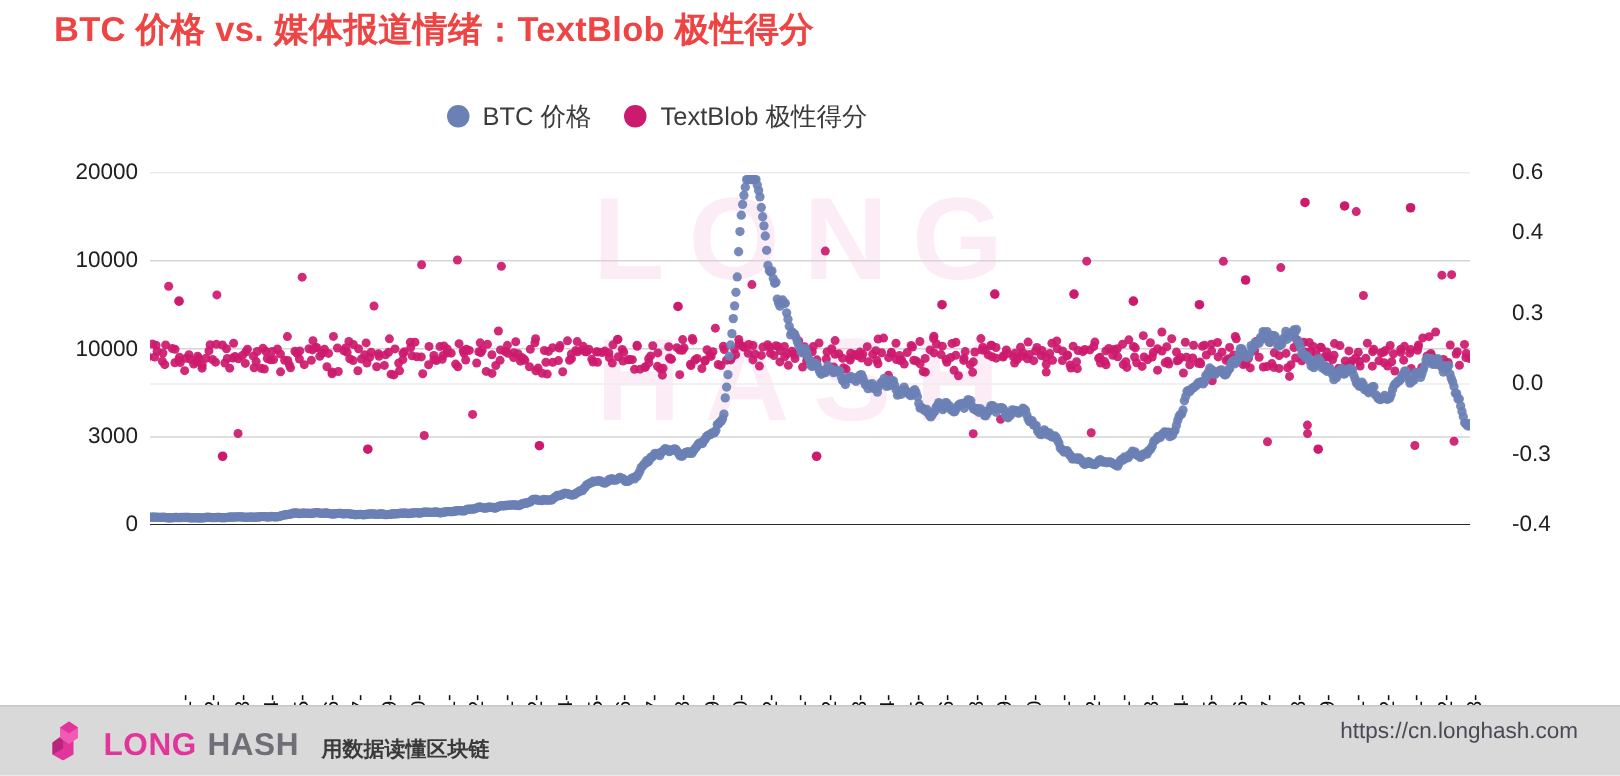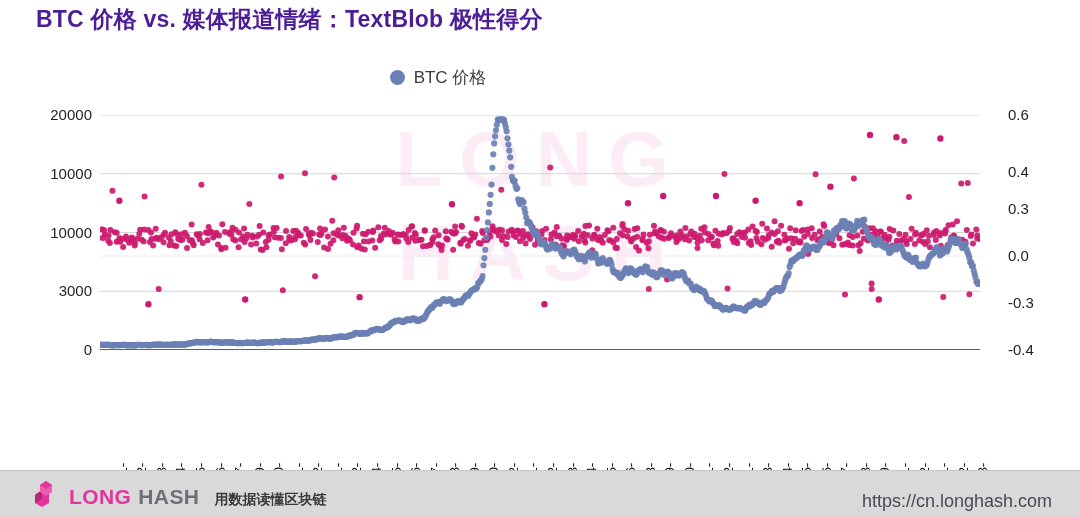--- a/index.html
+++ b/index.html
@@ -20,21 +20,21 @@
     height: 517px;
     background: #ffffff;
   }
   
   #chart-title {
     position: absolute;
     left: 36px;
     top: 4px;
     font-size: 23px;
     font-weight: bold;
-    color: #4c1d95;
+    color: #ef4444;
     letter-spacing: 0.2px;
     white-space: nowrap;
   }
   
   #legend {
     position: absolute;
     left: 0;
     top: 66px;
     width: 876px;
     display: flex;
@@ -161,37 +161,41 @@
   #brand-tag {
     font-size: 14px;
     color: #3a3a3a;
     font-weight: bold;
     margin-left: 8px;
     line-height: 1.1;
   }
   #footer-url {
     position: absolute;
     right: 28px;
-    top: 20px;
-    font-size: 18px;
+    top: 8px;
+    font-size: 15px;
     color: #4a4a56;
     white-space: nowrap;
   }
 </style>
 </head>
 <body>
 
 <div id="page">
 
   <div id="chart-title">BTC 价格 vs. 媒体报道情绪：TextBlob 极性得分</div>
 
   <div id="legend">
     <div class="legend-item">
       <span class="legend-swatch" style="background:#6b80b4"></span>
       <span class="legend-label">BTC 价格</span>
+    </div>
+    <div class="legend-item">
+      <span class="legend-swatch" style="background:#cc1a6e"></span>
+      <span class="legend-label">TextBlob 极性得分</span>
     </div>
   </div>
 
   <div id="chart-area">
 
     <div id="ylabels-left"></div>
     <div id="ylabels-right"></div>
 
     <div id="plot">
       <div id="watermark">
@@ -1883,21 +1887,21 @@
       </div>
   <div class="ylab ylab-left" style="top: 241px;">0</div>
       <div class="ylab ylab-left" style="top: 182.25px;">3000</div>
       <div class="ylab ylab-left" style="top: 123.5px;">10000</div>
       <div class="ylab ylab-left" style="top: 64.75px;">10000</div>
       <div class="ylab ylab-left" style="top: 6px; text-align: center;">20000</div>
       <div class="ylab ylab-right" style="top: 241px;">-0.4</div>
       <div class="ylab ylab-right" style="top: 194px;">-0.3</div>
       <div class="ylab ylab-right" style="top: 147px;">0.0</div>
       <div class="ylab ylab-right" style="top: 100px;">0.3</div>
-      <div class="ylab ylab-right" style="top: 63px;">0.4</div>
+      <div class="ylab ylab-right" style="top: 46px;">0.4</div>
       <div class="ylab ylab-right" style="top: 6px;">0.6</div>
     </div>
 
   <div id="footer">
     <div id="footer-brand">
       <span id="brand-mark">
         <svg width="30" height="28" viewBox="0 0 30 28">
           <path d="M3 16 L10 11 L17 15 L17 24 L10 28 L3 24 Z" fill="#e2359b"></path>
           <path d="M10 11 L10 20 L3 24 L3 16 Z" fill="#b8257c"></path>
           <path d="M8 6 L14 2 L20 6 L20 13 L14 17 L8 13 Z" fill="#f05bb4"></path>

